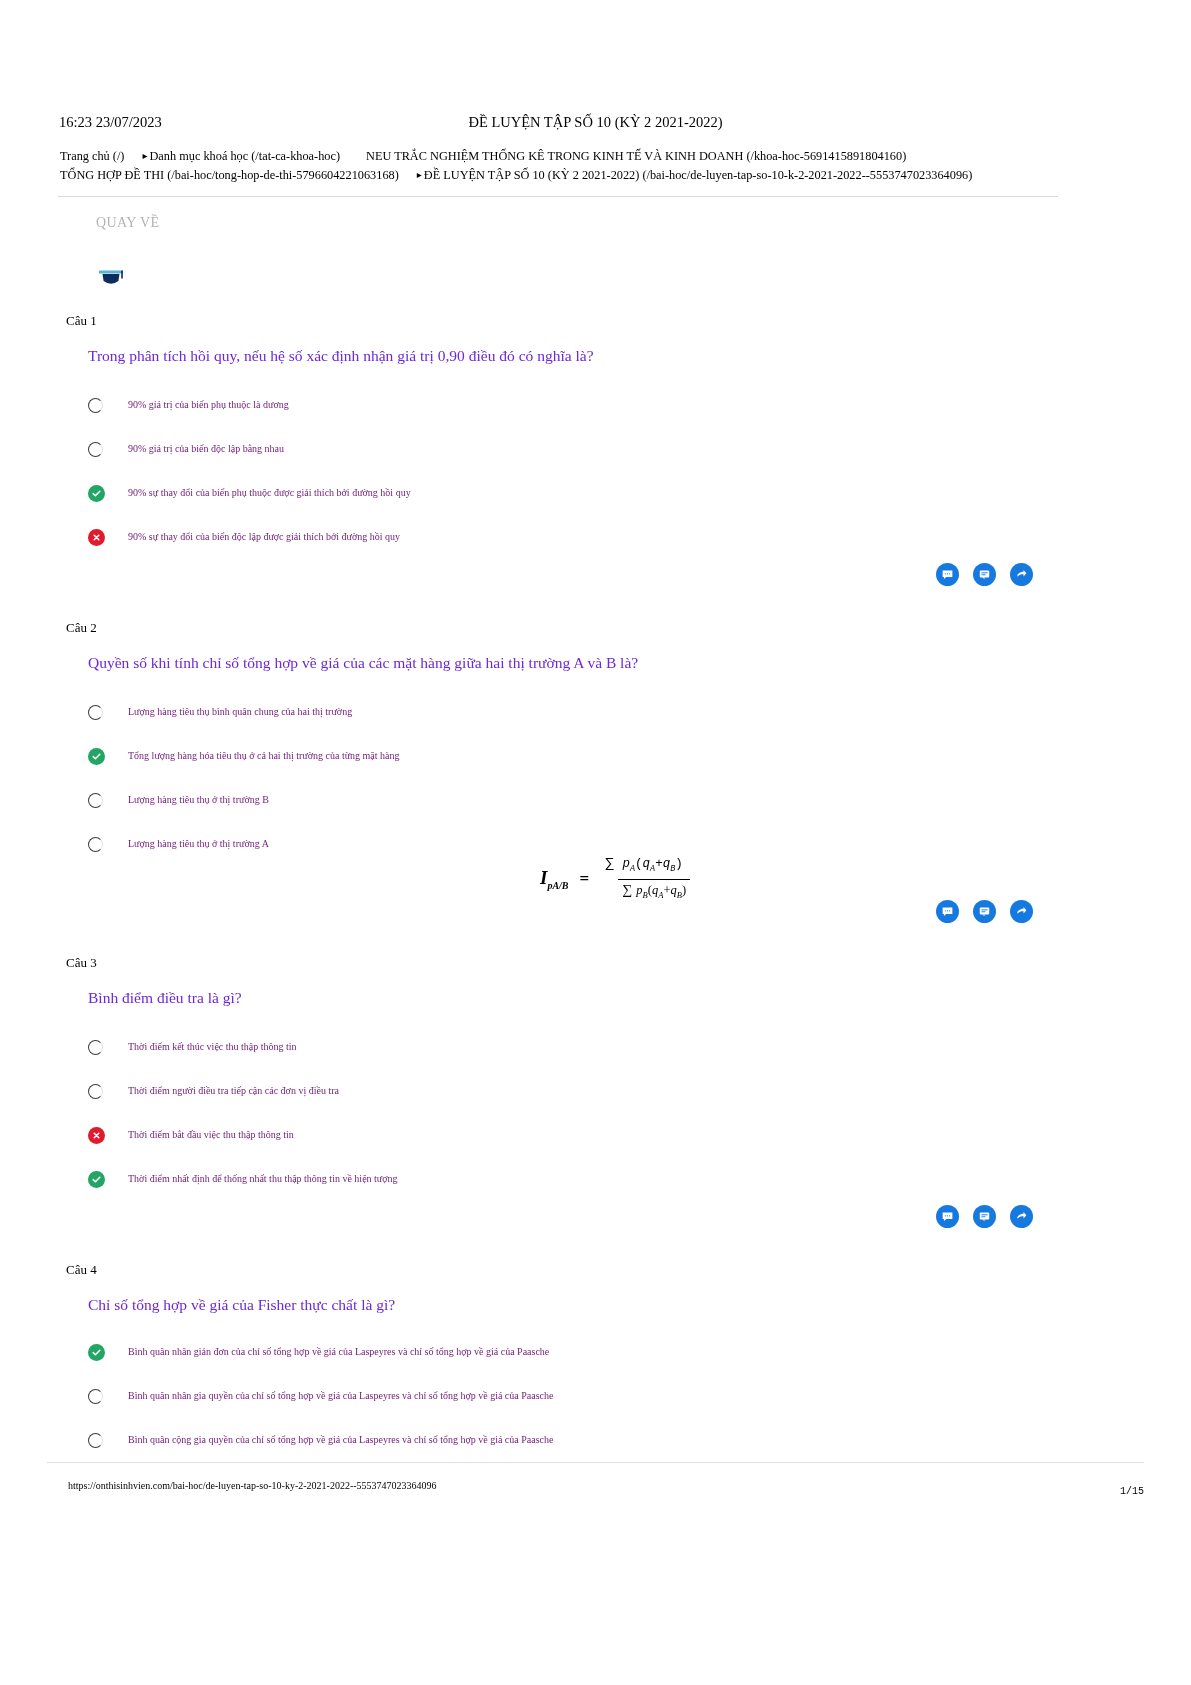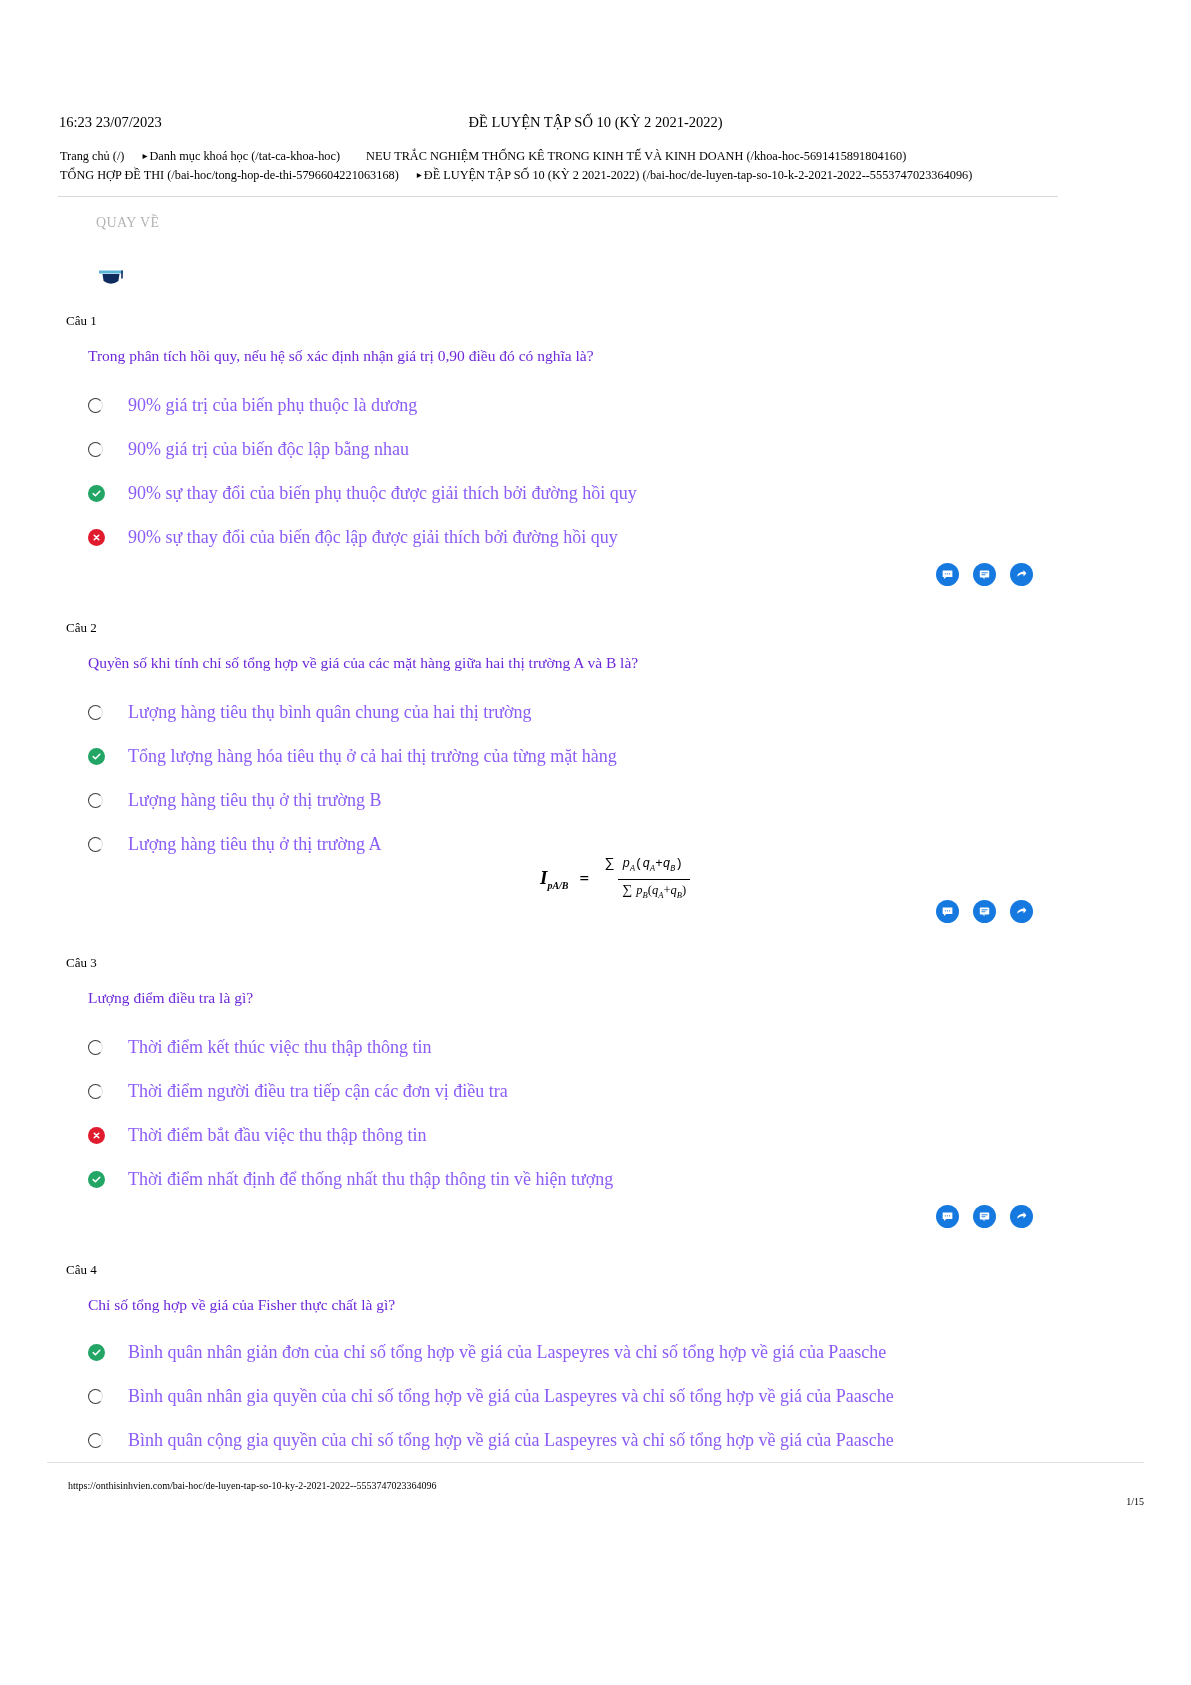--- a/index.html
+++ b/index.html
@@ -151,23 +151,23 @@
     width: 17px;
     height: 17px;
     border-radius: 50%;
     background: #e01b2e;
     display: flex;
     align-items: center;
     justify-content: center;
   }
   .mark-wrong svg { width: 11px; height: 11px; display: block; }
   .opt-text {
-    font-size: 18px;
+    font-size: 10px;
     line-height: 20px;
-    color: #8b5cf6;
+    color: #701a75;
     padding-left: 12px;
     white-space: nowrap;
   }
 
   
   .action-row {
     position: absolute;
     display: flex;
     gap: 14px;
   }
@@ -230,21 +230,21 @@
     position: absolute;
     top: 1476px;
     left: 47px;
     right: 47px;
     height: 20px;
     font-size: 10px;
     line-height: 20px;
     margin-left: 21px;
   }
   .footer .f-url { position: absolute; left: 0; top: 0; white-space: nowrap; }
-  .footer .f-page { position: absolute; right: 0; top: 16px; white-space: nowrap; }
+  .footer .f-page { position: absolute; right: 0; top: 6px; white-space: nowrap; font-family: Liberation Mono, monospace; }
 </style>
 </head>
 <body>
 
 <div class="print-header">
   <span class="ph-date">16:23 23/07/2023</span>
   <span class="ph-title">ĐỀ LUYỆN TẬP SỐ 10 (KỲ 2 2021-2022)</span>
 </div>
 
 <div class="breadcrumb">
@@ -388,21 +388,21 @@
     <span class="act-btn">
         <svg viewBox="0 0 16 16" width="13" height="13">
           <path d="M3 8.2c3.4-3.4 6.4-3.6 7.5-3.5V2.4L14 6.4l-3.5 4V7.8c-2.4-.2-5 .2-7.5 3z" fill="#fff"></path>
         </svg>
       </span>
   </div>
 </div>
 
 <div class="question" style="top:955px;">
   <div class="q-label">Câu 3</div>
-  <div class="q-text">Lượng điểm điều tra là gì?</div>
+  <div class="q-text">Bình điểm điều tra là gì?</div>
   <div class="options" style="top:70px;">
     <div class="option">
       <span class="opt-marker">
           <span class="radio-empty"></span>
         </span>
       <span class="opt-text">Thời điểm kết thúc việc thu thập thông tin</span>
     </div>
     <div class="option">
       <span class="opt-marker">
           <span class="radio-empty"></span>

